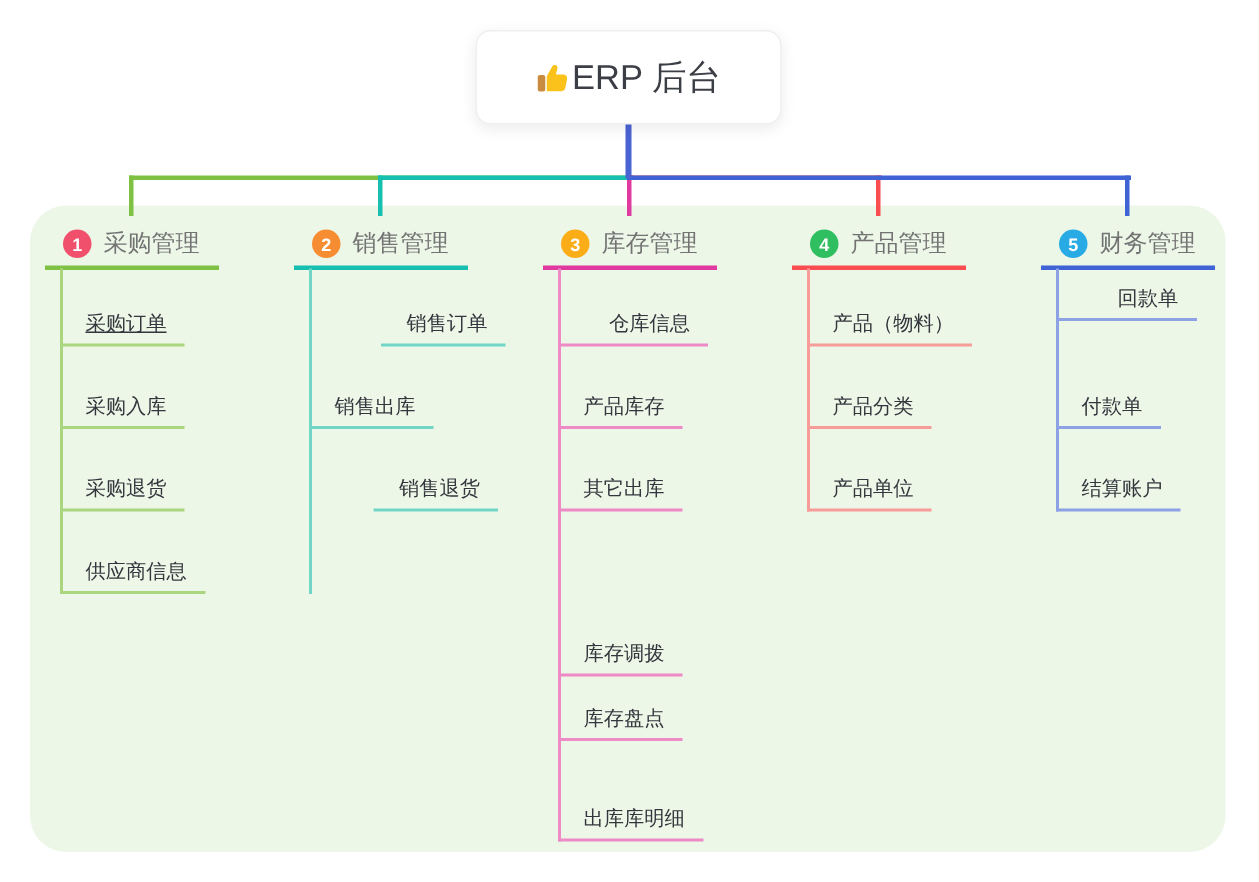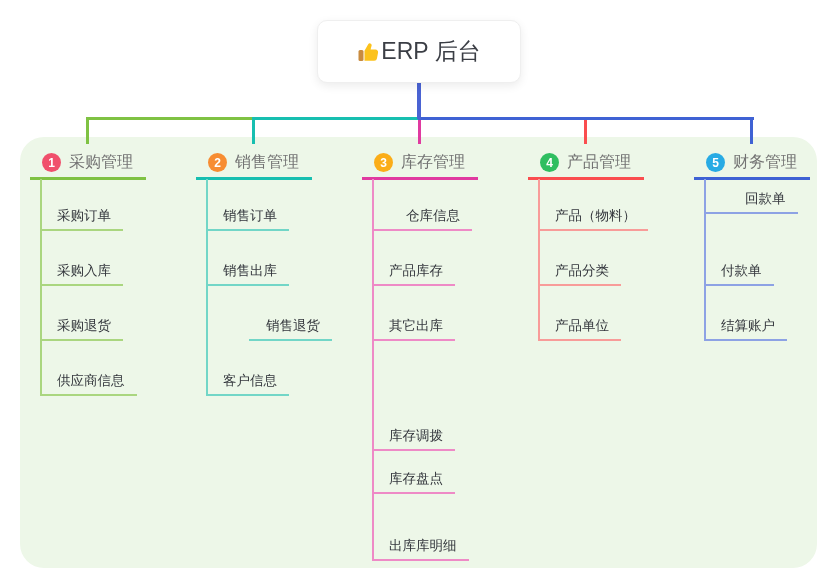--- a/index.html
+++ b/index.html
@@ -77,35 +77,34 @@
 
 <div class="root-vline" style="background: rgb(74, 99, 211);"></div>
 
 <div id="branches">
     <div class="branch" style="left: 30px; --line: #7fc243; --lite: #aad67f; --badge: #f0506c;">
       <div class="branch-label">
         <span class="badge">1</span>
         <span class="branch-text">采购管理</span>
       </div>
       <div class="trunk" style="height: 217px;"></div>
-      <div class="subitem" style="top: 57px;">采购订单</div>
+      <div class="subitem" style="top: 57px; text-decoration: underline;">采购订单</div>
       <div class="subitem" style="top: 112px;">采购入库</div>
       <div class="subitem" style="top: 167px;">采购退货</div>
       <div class="subitem" style="top: 222px;">供应商信息</div>
     </div>
     <div class="branch" style="left: 196px; --line: #17bfb0; --lite: #72d6c7; --badge: #f78d32;">
       <div class="branch-label">
         <span class="badge">2</span>
         <span class="branch-text">销售管理</span>
       </div>
       <div class="trunk" style="height: 217px;"></div>
-      <div class="subitem" style="top: 57px;">销售订单</div>
+      <div class="subitem" style="top: 57px; margin-left: 48px;">销售订单</div>
       <div class="subitem" style="top: 112px;">销售出库</div>
       <div class="subitem" style="top: 167px; margin-left: 43px;">销售退货</div>
-      <div class="subitem" style="top: 222px;">客户信息</div>
     </div>
     <div class="branch" style="left: 362px; --line: #e03aa0; --lite: #ee8ac6; --badge: #fbad18;">
       <div class="branch-label">
         <span class="badge">3</span>
         <span class="branch-text">库存管理</span>
       </div>
       <div class="trunk" style="height: 382px;"></div>
       <div class="subitem" style="top: 57px; padding-left: 34px;">仓库信息</div>
       <div class="subitem" style="top: 112px; font-family: Liberation Serif, serif;">产品库存</div>
       <div class="subitem" style="top: 167px;">其它出库</div>

